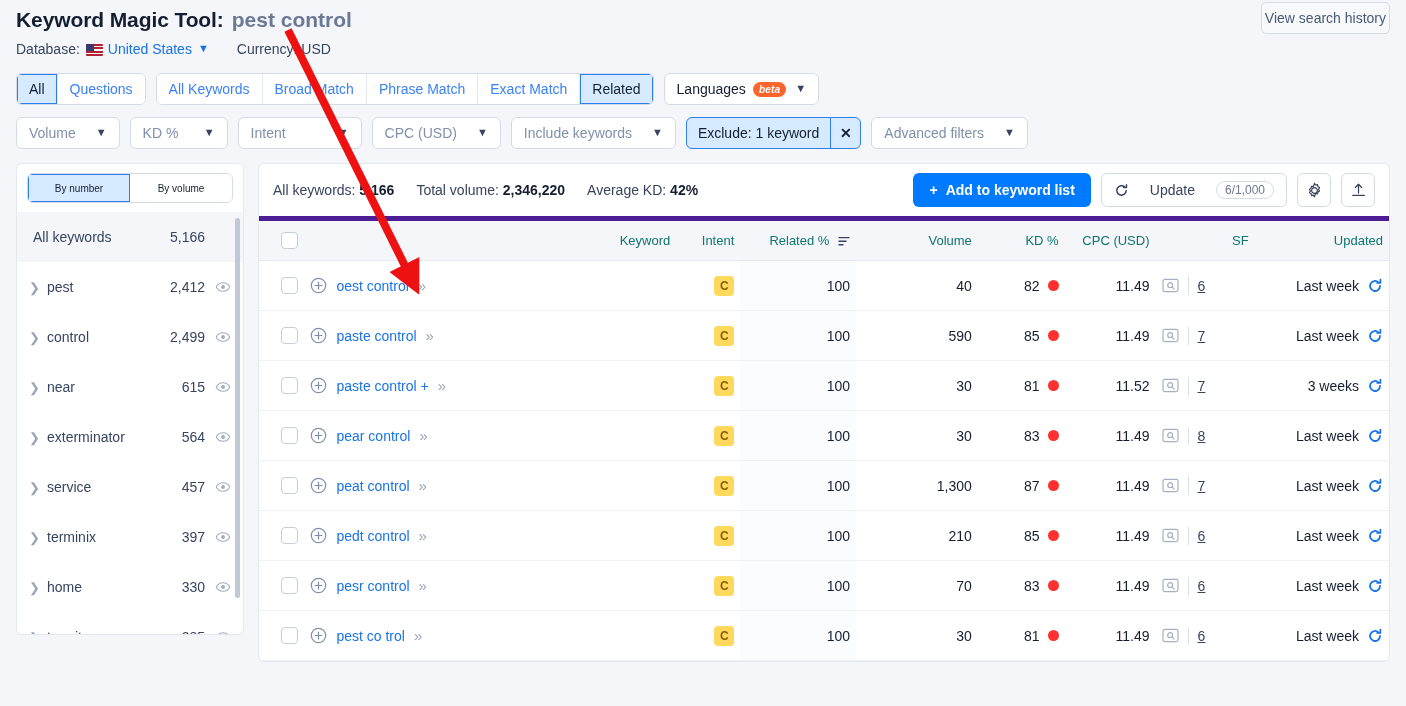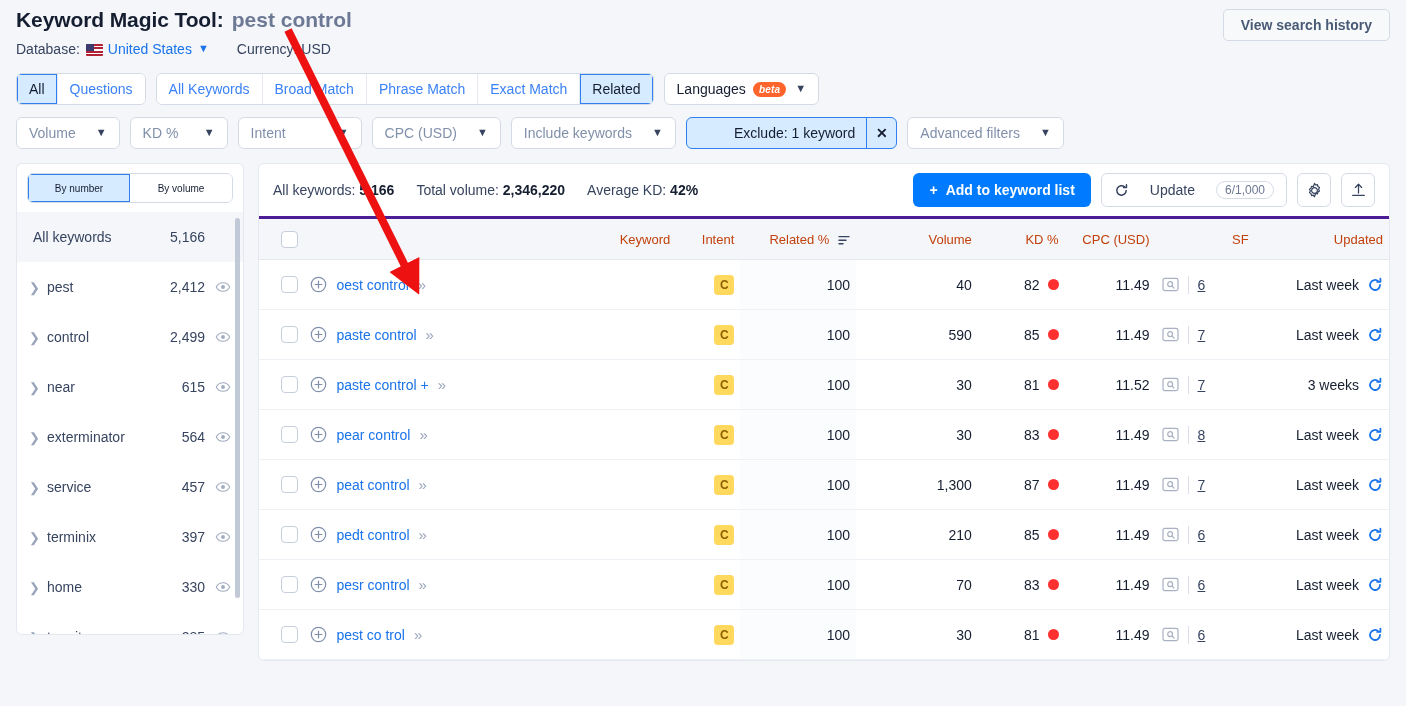--- a/index.html
+++ b/index.html
@@ -12,26 +12,25 @@
     color: #151e30;
   }
   #app { position: relative; width: 1406px; height: 624px; }
 
   
   .header { padding: 8px 16px 0 16px; }
   .title-row { display: flex; align-items: baseline; }
   .page-title { font-size: 21px; font-weight: bold; color: #151e30; letter-spacing: -0.1px; }
   .page-title-query { font-size: 21px; font-weight: bold; color: #6c7894; margin-left: 8px; }
   .view-history-btn {
-    position: absolute; right: 16px; top: 9px;
+    position: absolute; right: 16px; top: 2px;
     border: 1px solid #d5dbe5; background: #f8f9fb;
-    border-radius: 5px; padding: 7px 17px;
+    border-radius: 5px; padding: 7px 3px;
     font-size: 14px; color: #495a75; cursor: pointer;
     font-family: "Liberation Sans", sans-serif;
-    font-weight: bold;
   }
   .meta-row { display: flex; align-items: center; margin-top: 9px; font-size: 14px; color: #37445f; }
   .meta-label { color: #37445f; }
   .flag {
     display: inline-block; width: 17px; height: 12px; margin: 0 5px 0 6px;
     position: relative; top: 1px; border-radius: 1px; overflow: hidden;
     background: linear-gradient(to bottom,
       #b22234 0 14.3%, #ffffff 14.3% 28.6%, #b22234 28.6% 42.9%, #ffffff 42.9% 57.2%,
       #b22234 57.2% 71.5%, #ffffff 71.5% 85.8%, #b22234 85.8% 100%);
   }
@@ -62,21 +61,21 @@
   .pill.muted .caret { color:#37445f; }
   .beta-badge {
     background: #ff642d; color: #fff; font-size: 10px; font-weight: bold;
     border-radius: 8px; padding: 2px 6px; letter-spacing: .2px; font-style: italic;
   }
   .dropdown { display:flex; align-items:center; gap:18px; justify-content:space-between; min-width: 98px; }
   .exclude-chip {
     display: flex; align-items: center; height: 32px;
     border: 1px solid #2f7ff0; border-radius: 6px; background: #d6ebff; overflow: hidden;
   }
-  .exclude-chip .txt { padding: 0 11px; font-size: 14px; color: #151e30; display:flex; align-items:center; height:100%; cursor:pointer;margin-left:36px;}
+  .exclude-chip .txt { padding: 0 11px; font-size: 14px; color: #151e30; display:flex; align-items:center; height:100%; cursor:pointer;}
   .exclude-chip .xbtn {
     border-left: 1px solid #2f7ff0; width: 30px; height: 100%;
     display:flex; align-items:center; justify-content:center;
     font-size: 14px; font-weight: bold; color:#151e30; cursor:pointer;
   }
 
   
   .body { display: flex; margin-top: 14px; padding: 0 16px; gap: 14px; align-items: flex-start; }
 
   
@@ -125,21 +124,21 @@
   .count-chip { border: 1px solid #d5dbe5; border-radius: 10px; padding: 1px 8px; font-size: 12px; color: #6c7894; }
   .icon-btn {
     border: 1px solid #d5dbe5; background: #fff; border-radius: 6px;
     width: 34px; height: 34px; display: flex; align-items: center; justify-content: center; cursor: pointer;
   }
 
   
   table.kw { width: 100%; border-collapse: collapse; table-layout: fixed; }
   table.kw thead th {
     background: #f4f6fa; height: 42px; font-size: 13px; font-weight: normal;
-    color: #c2410c; border-top: 3px solid #4c1d95; border-bottom: 1px solid #e4e8ef;
+    color: #0f766e; border-top: 5px solid #4c1d95; border-bottom: 1px solid #e4e8ef;
     padding: 0 6px; text-align: right; white-space: nowrap;
   }
   th.c-check { width: 44px; text-align: center; padding-left: 14px; }
   th.c-kw { text-align: left; width: 360px; }
   th.c-intent { width: 62px; text-align: center; }
   th.c-rel { width: 112px; background: #eaeef5; }
   th.c-vol { width: 118px; }
   th.c-kd { width: 84px; }
   th.c-cpc { width: 88px; }
   th.c-sf { width: 96px; text-align: left; padding-left: 10px; }

